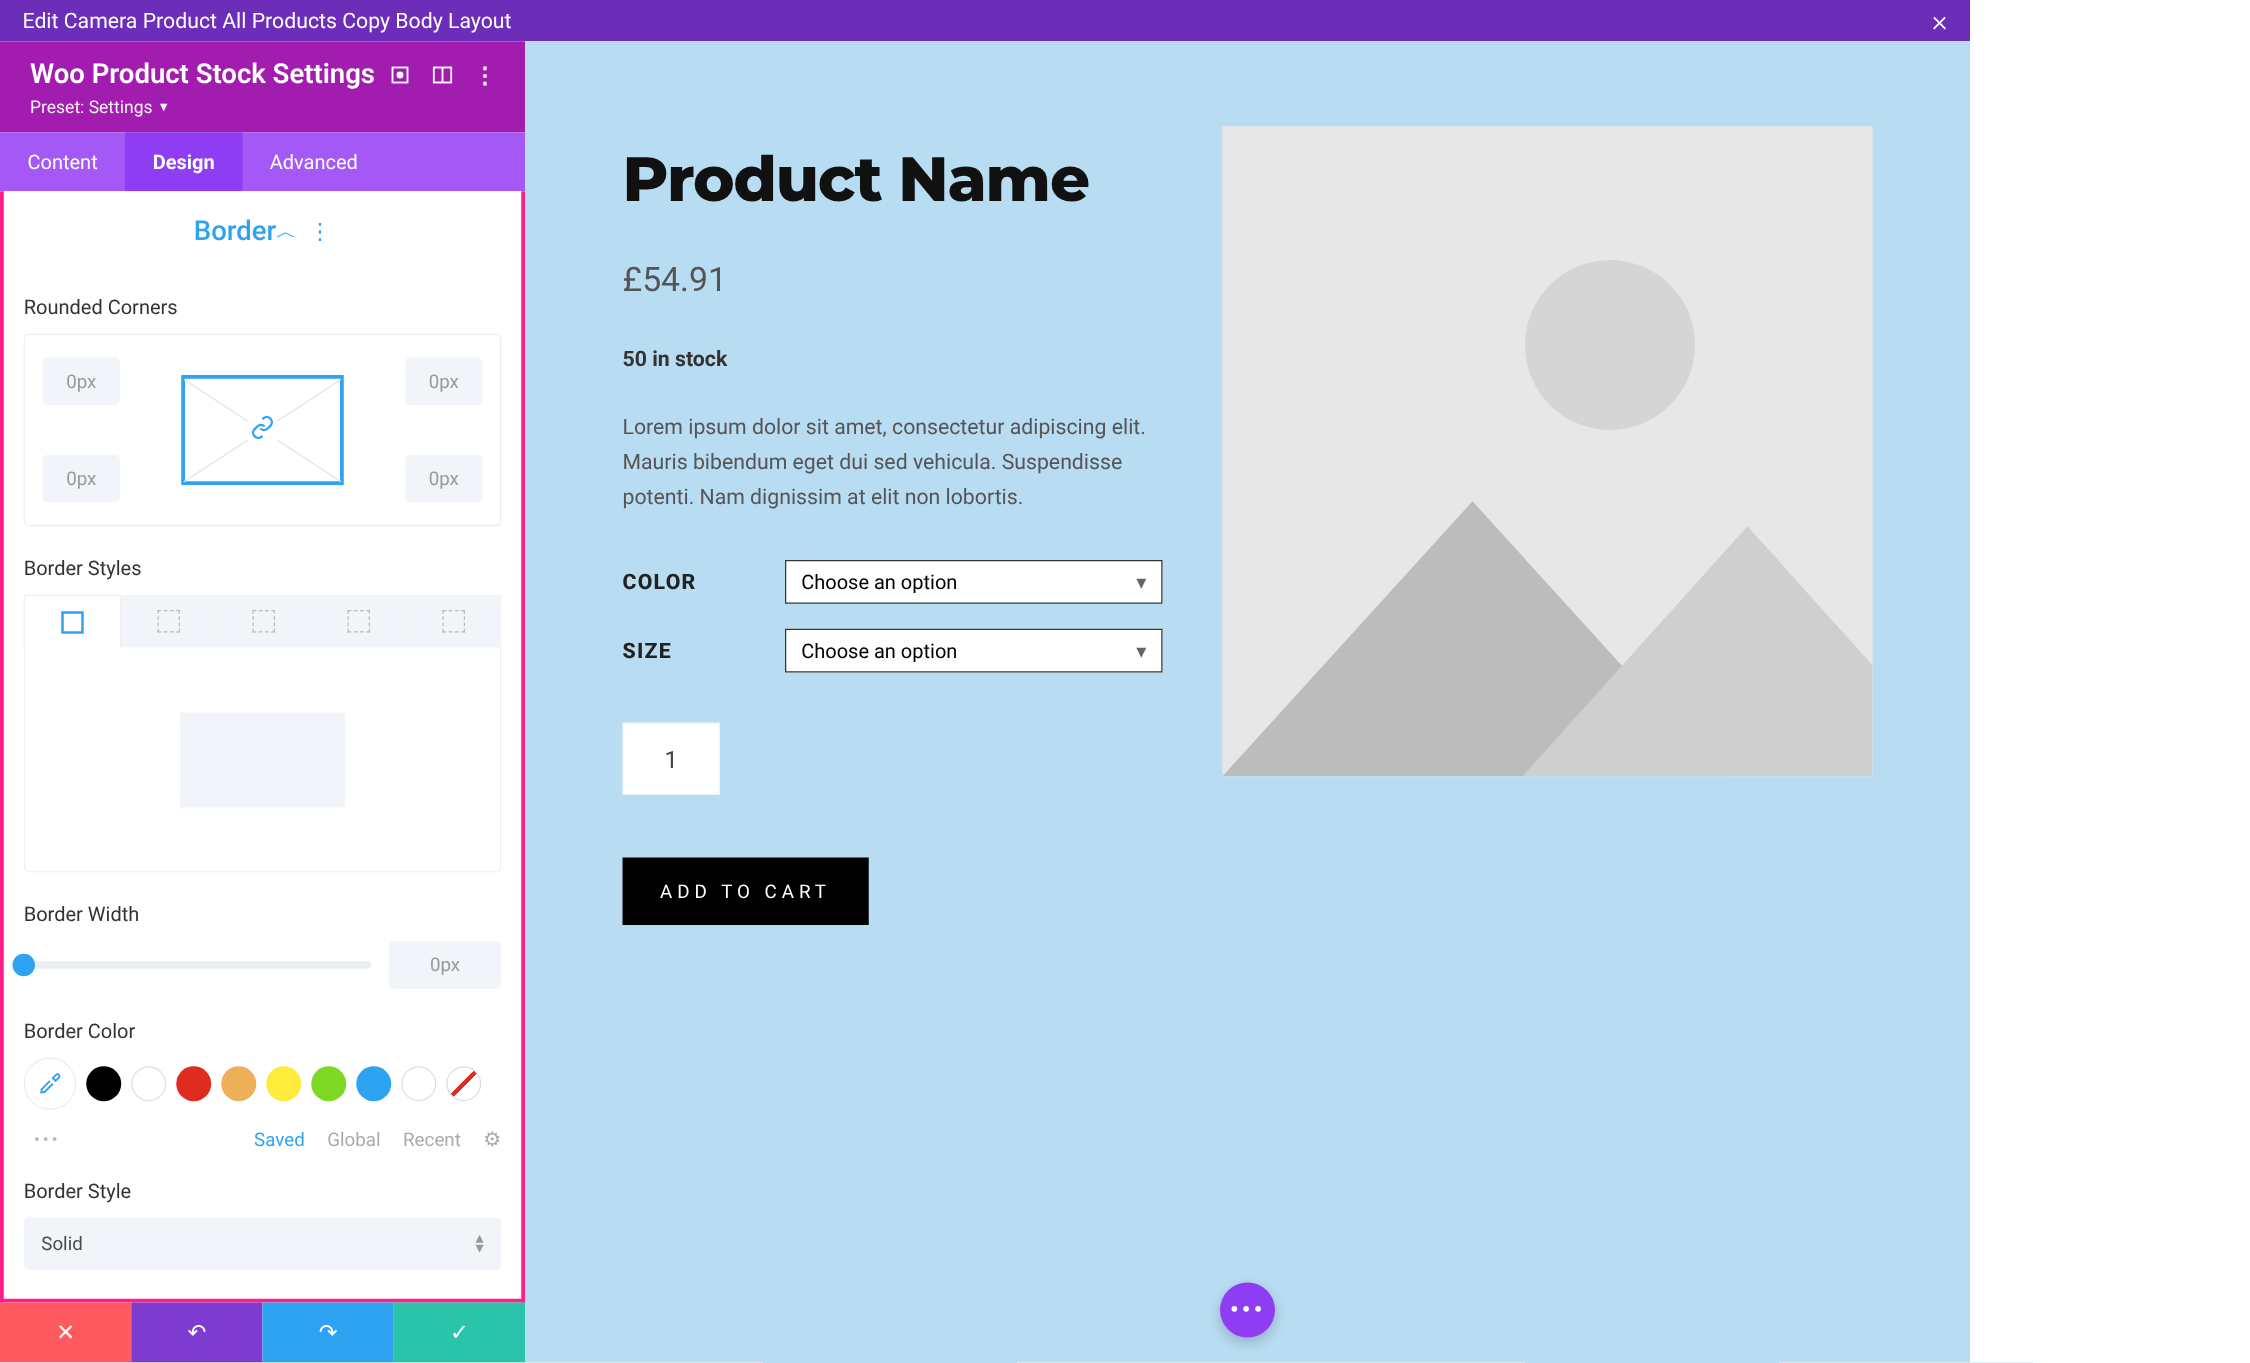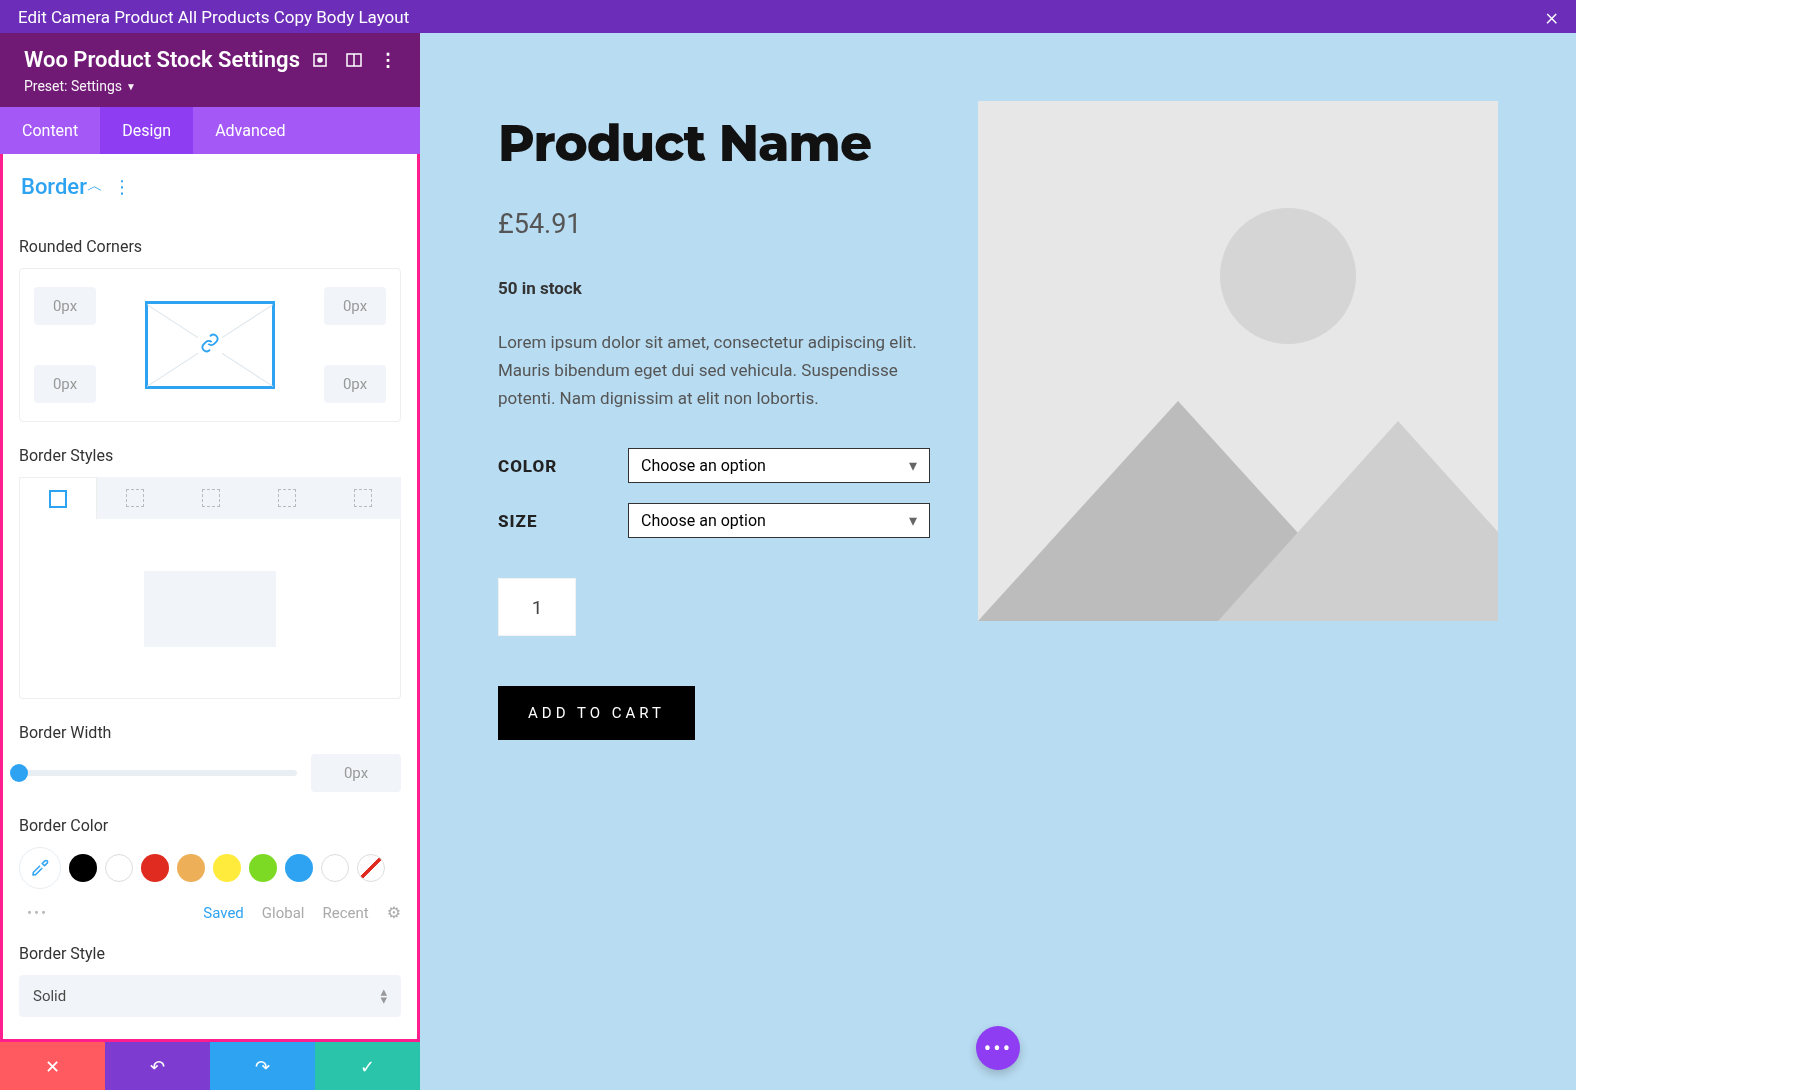--- a/index.html
+++ b/index.html
@@ -22,52 +22,52 @@
 
 .sidebar {
   width: 420px;
   display: flex;
   flex-direction: column;
   position: relative;
   background: #fff;
 }
 
 .settings-header {
-  background: #701a75;
+  background: #a21caf;
   color: #fff;
   padding: 14px 24px 12px;
 }
 .settings-header .row1 { display: flex; align-items: center; justify-content: space-between; }
 .settings-header h2 { font-size: 22px; font-weight: 600; }
 .settings-header .icons { display: flex; gap: 18px; }
 .settings-header .icons .icon { width: 16px; height: 16px; display: flex; align-items: center; justify-content: center; }
 .preset { font-size: 14px; margin-top: 6px; opacity: 0.95; display: inline-flex; align-items: center; gap: 4px; }
 
 .tabs {
   background: #a458f6;
   display: flex;
   color: #fff;
   font-size: 16px;
 }
 .tabs .tab { padding: 14px 22px; cursor: pointer; }
-.tabs .tab.active { background: #8e3df2; }
+.tabs .tab.active { background: #8e3df2; font-weight: bold; }
 
 .panel-scroll {
   flex: 1;
   overflow-y: auto;
   border: 3px solid #ff1e8e;
   border-top: none;
   background: #fff;
   padding: 16px 16px 20px;
 }
 
 .toggle-row {
   display: flex;
   align-items: center;
-  justify-content: flex-start;
+  justify-content: center;
   padding: 4px 2px 14px;
 }
 .toggle-row h3 { color: #2ea3f2; font-size: 22px; font-weight: 500; }
 .toggle-icons { display: flex; gap: 10px; align-items: center; }
 .toggle-icons .chev { color: #2ea3f2; font-size: 16px; }
 .toggle-icons .dots { color: #2ea3f2; font-size: 18px; line-height: 0.5; }
 
 .field-label { font-size: 16px; color: #333; margin: 24px 0 12px; }
 
 .rounded-box {

